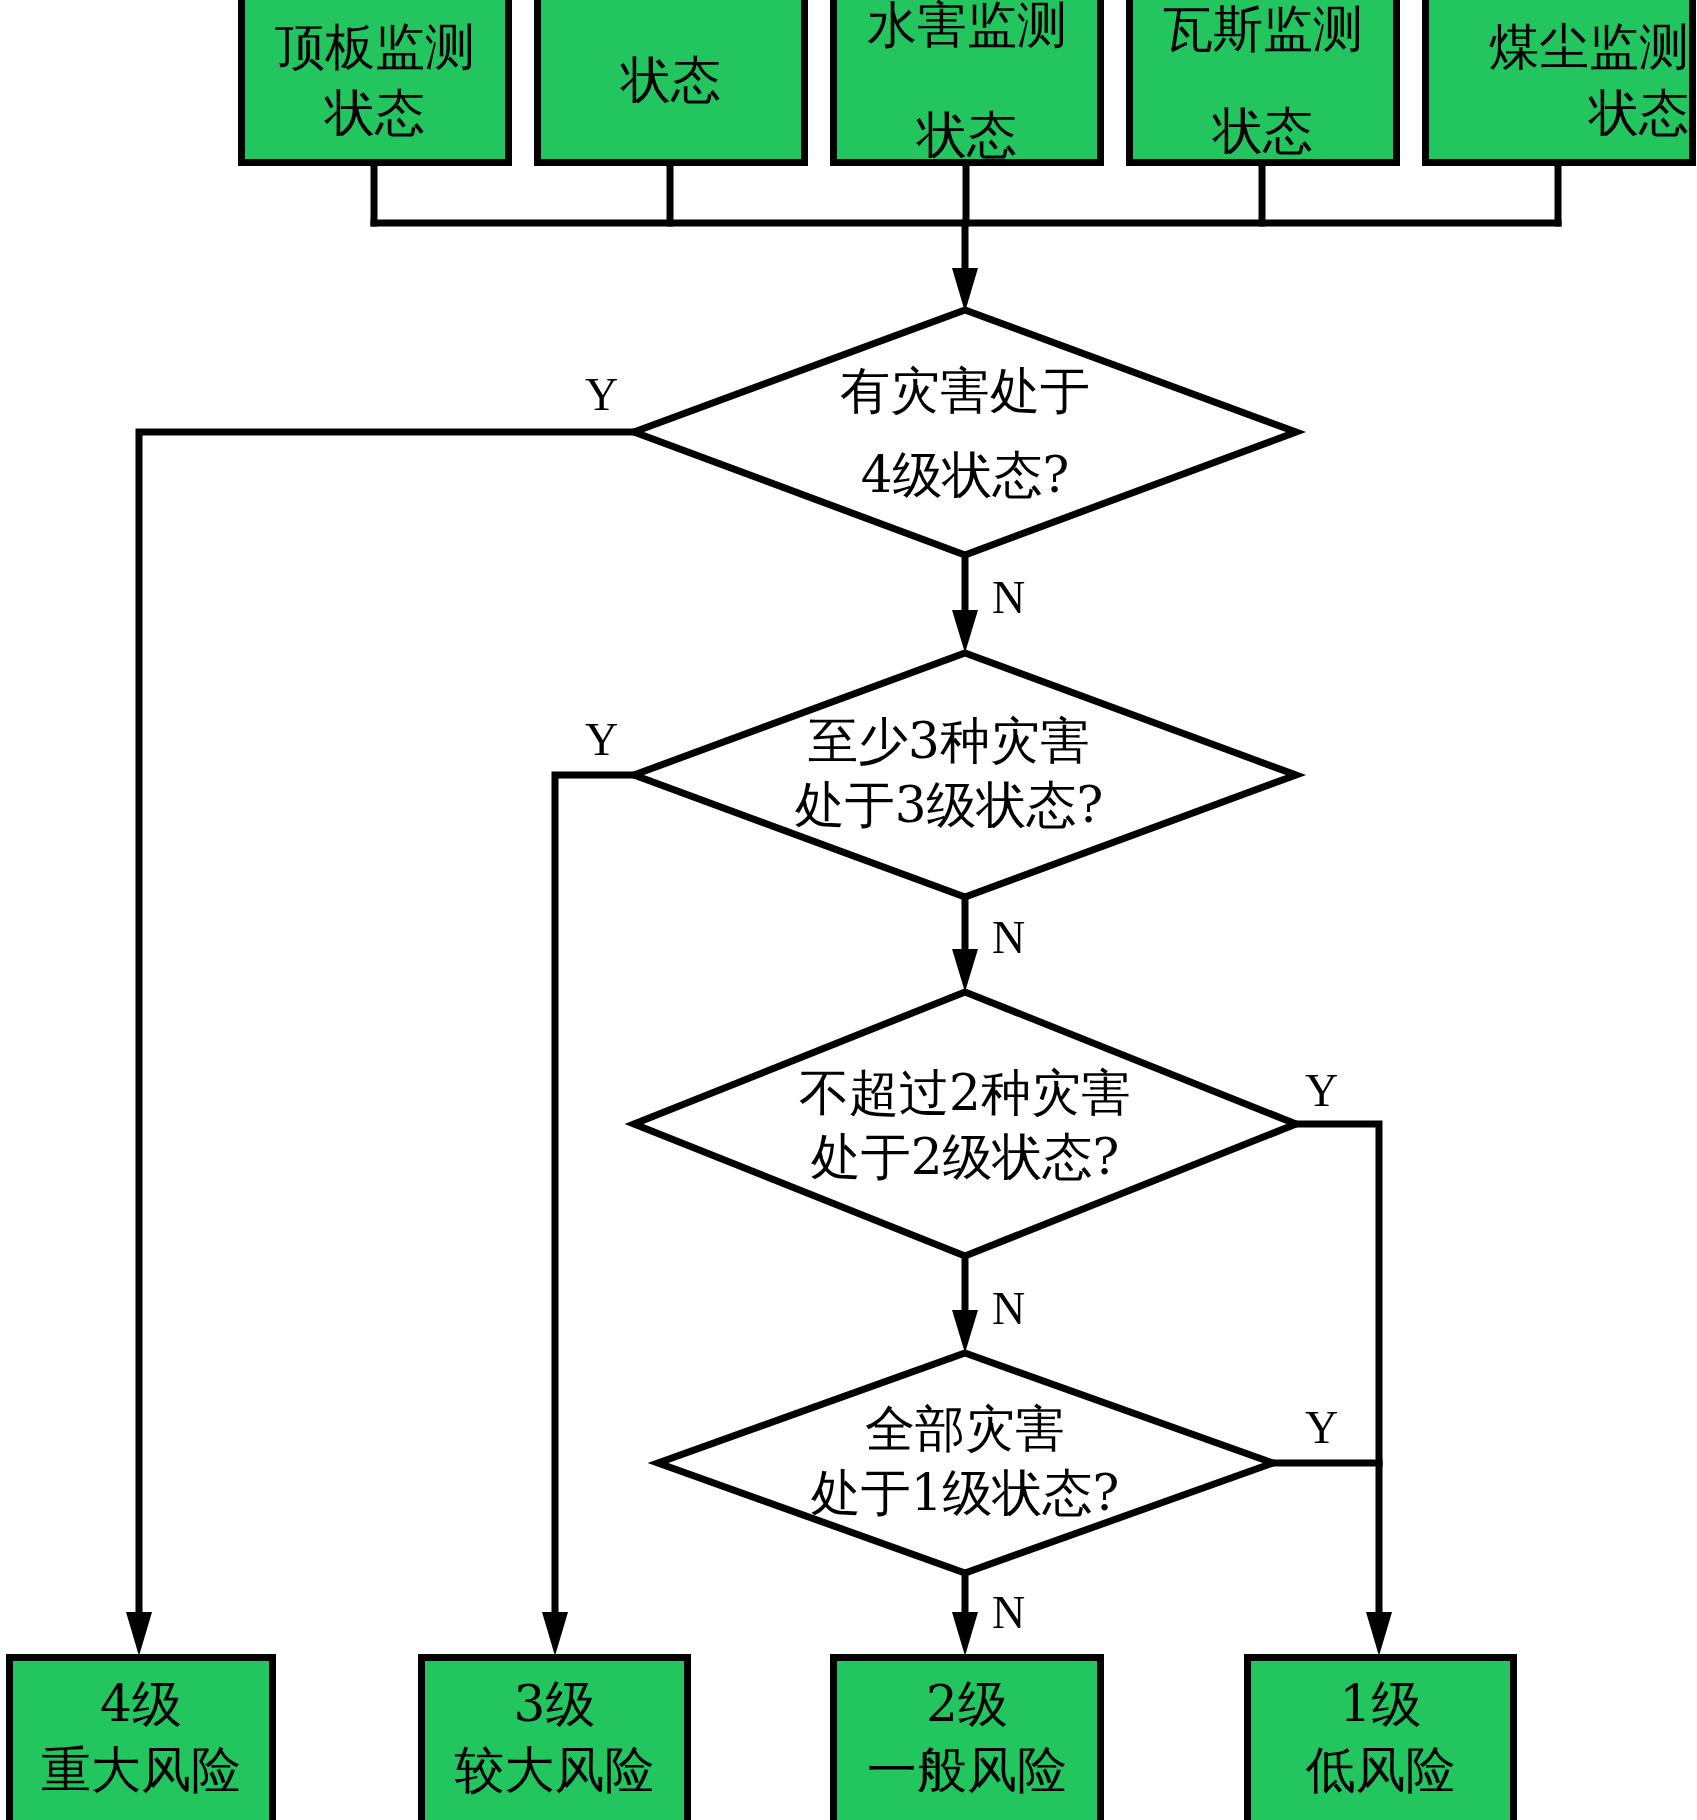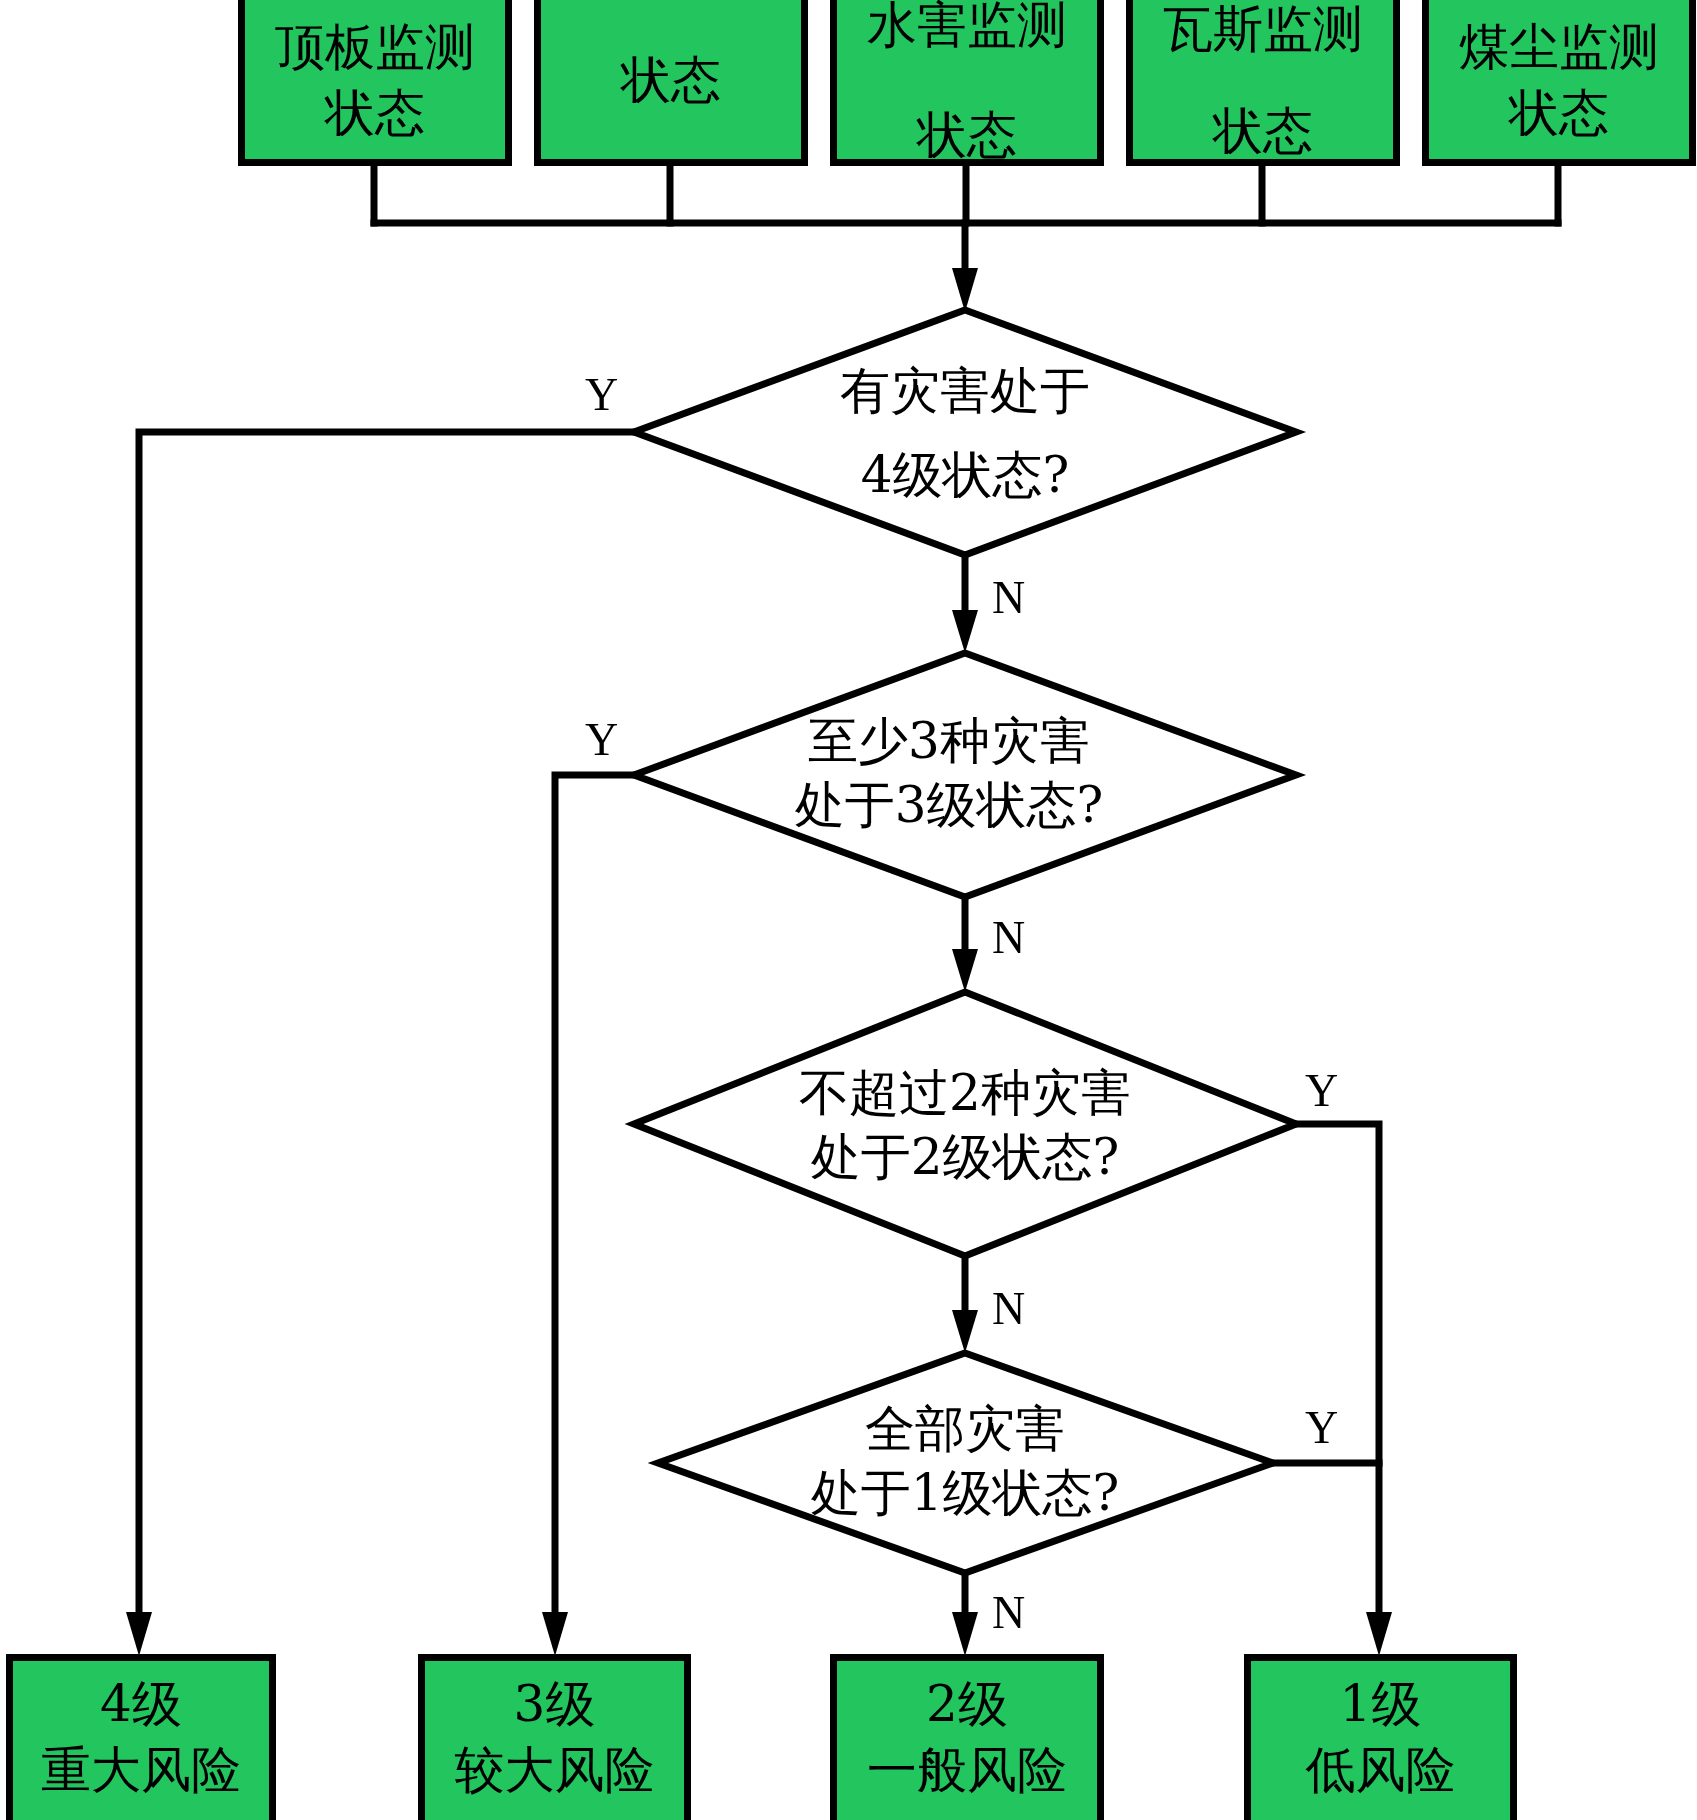--- a/index.html
+++ b/index.html
@@ -68,21 +68,21 @@
   <span>状态</span>
 </div>
 <div class="box top" style="left:830px;width:274px;gap:44px;">
   <span>水害监测</span>
   <span>状态</span>
 </div>
 <div class="box top" style="left:1126px;width:274px;gap:36px;">
   <span>瓦斯监测</span>
   <span>状态</span>
 </div>
-<div class="box top" style="left:1422px;width:274px;">
+<div class="box top" style="left:1422px;width:274px;align-items:flex-end;">
   <span>煤尘监测</span>
   <span>状态</span>
 </div>
 
 <div class="dtext" style="left:700px;width:530px;top:372px;height:122px;gap:20px;">
   <span>有灾害处于</span>
   <span>4级状态?</span>
 </div>
 <div class="dtext" style="left:684px;width:530px;top:712px;height:122px;">
   <span>至少3种灾害</span>

